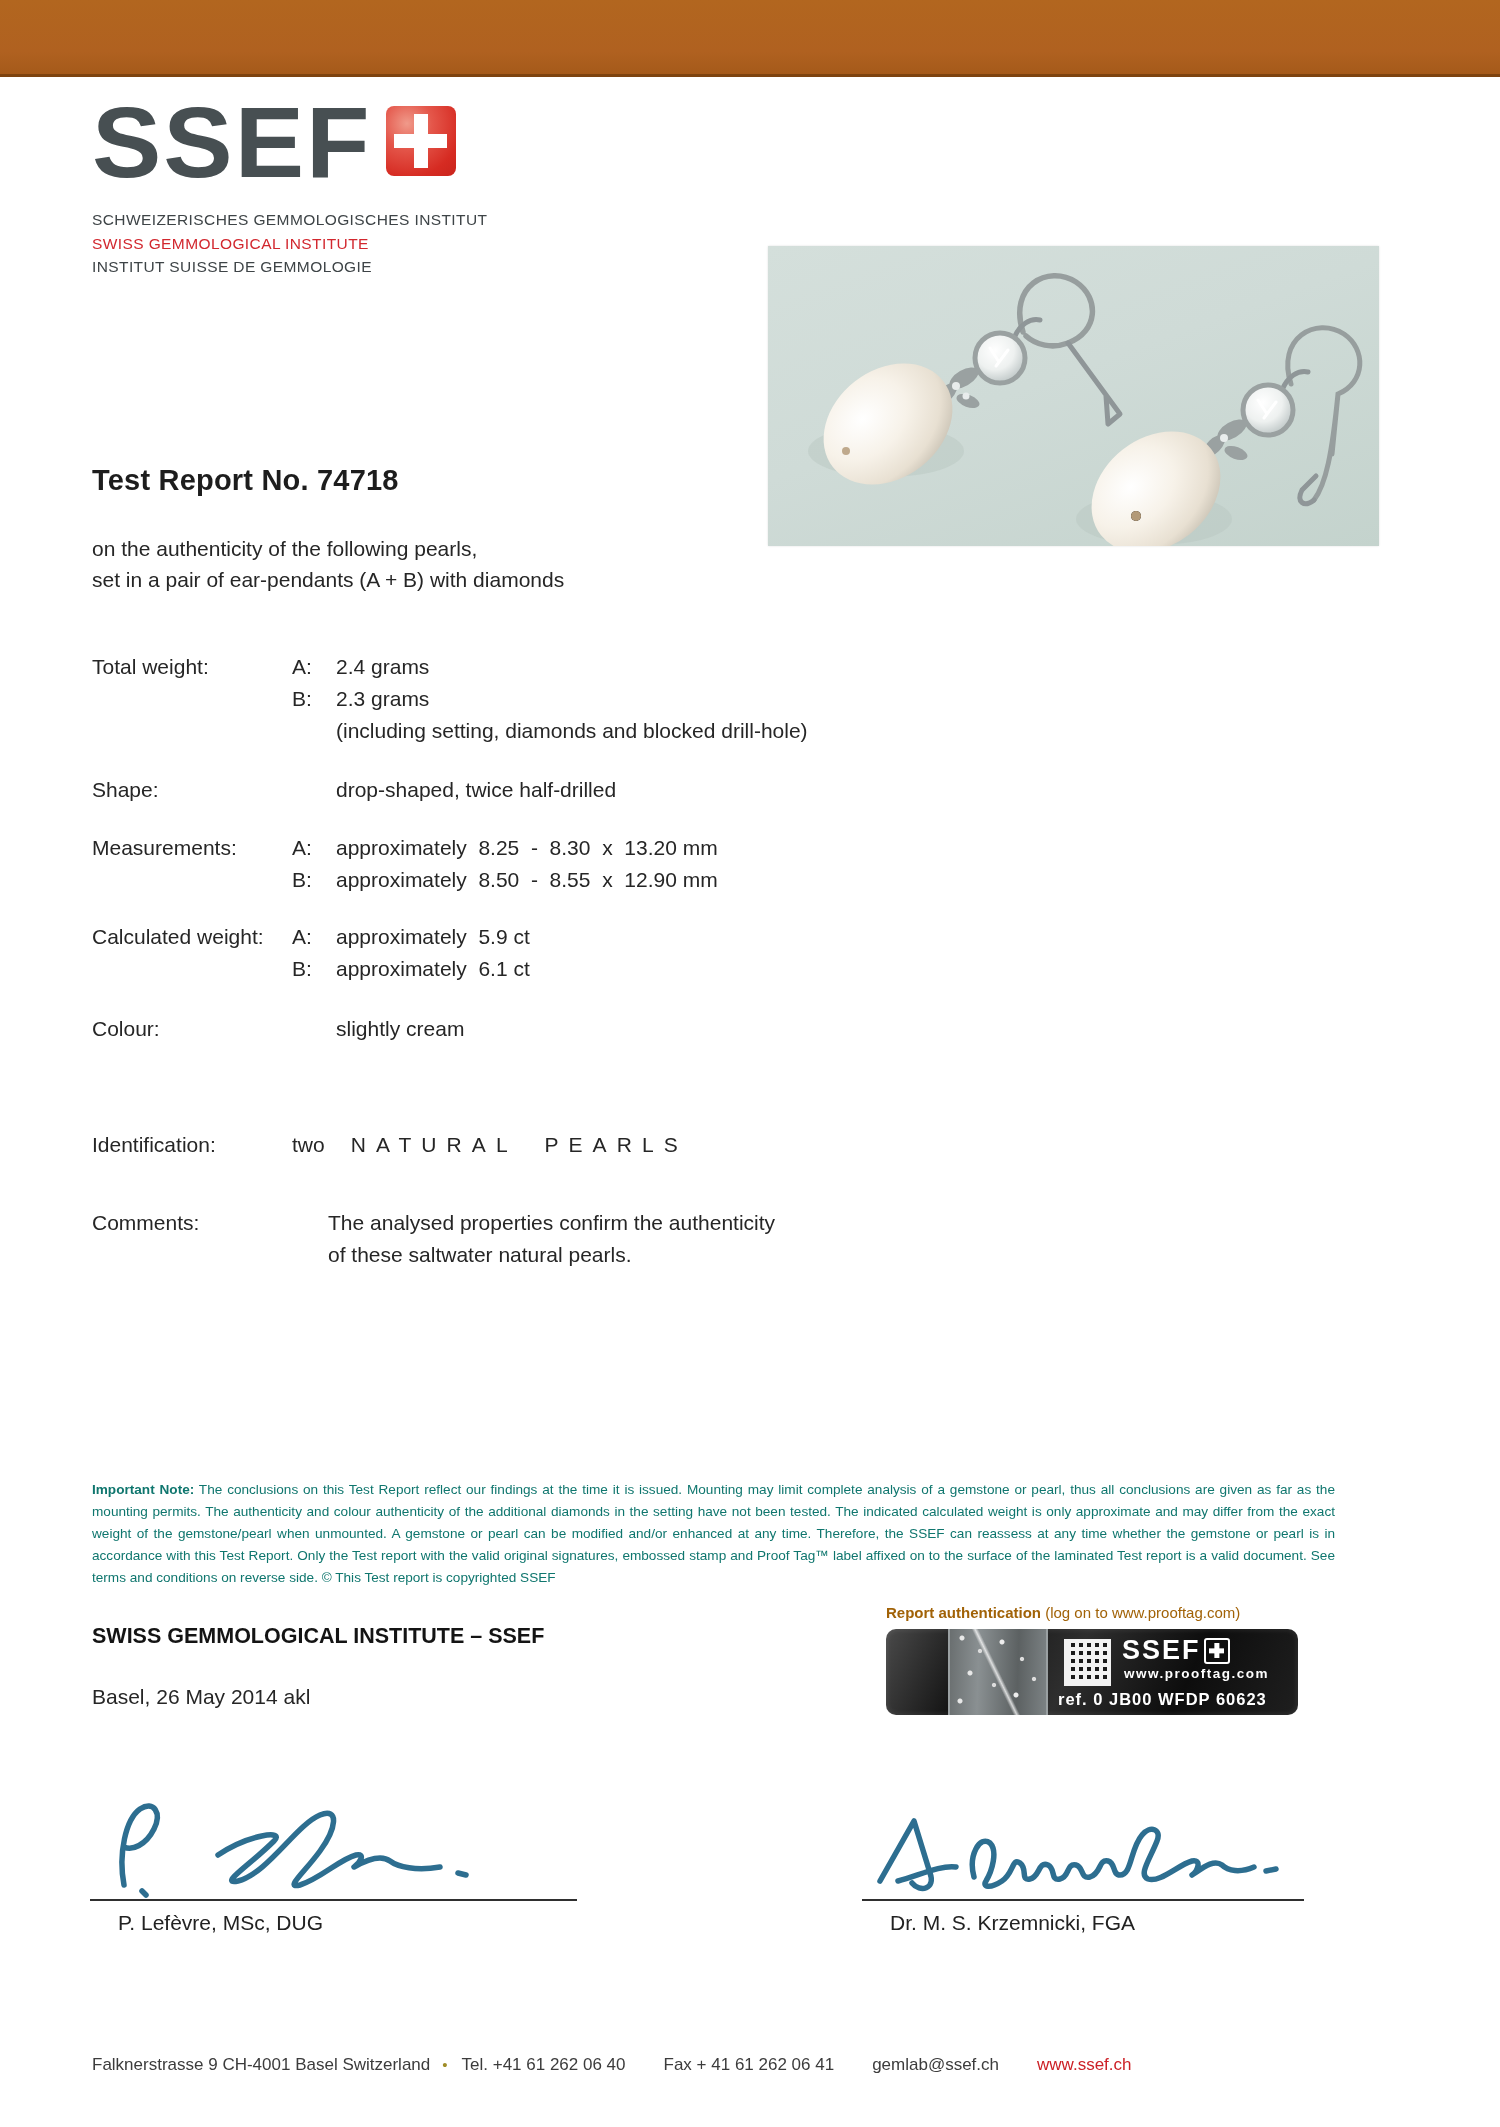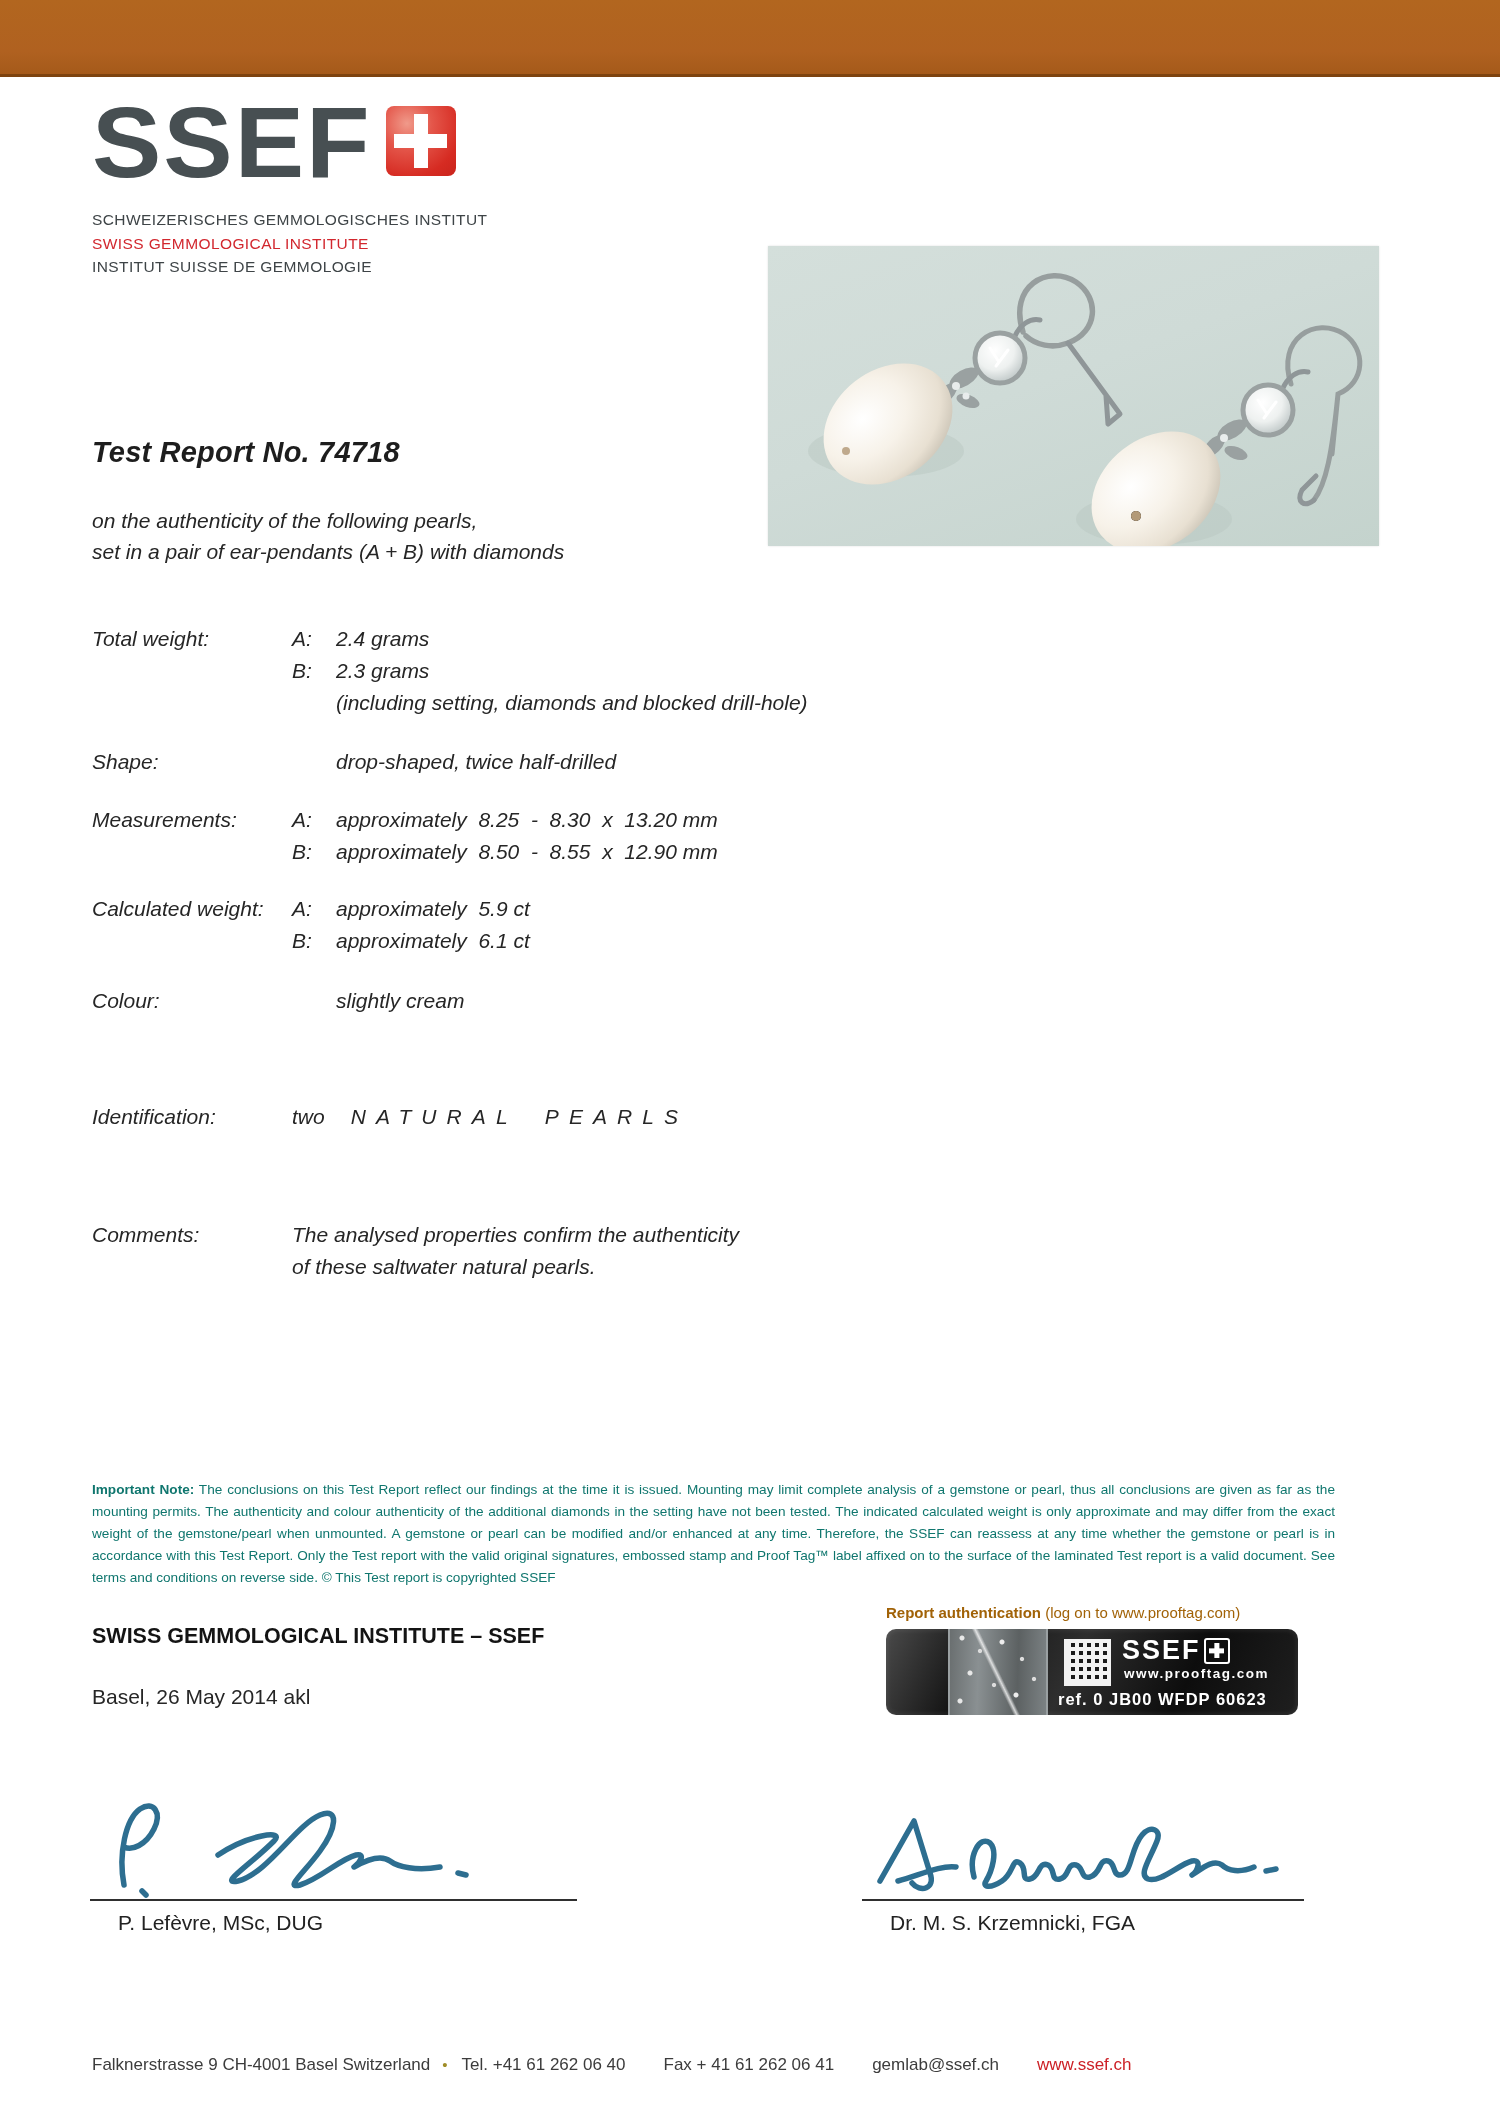--- a/index.html
+++ b/index.html
@@ -25,38 +25,38 @@
   .swiss-cross .bar-h{position:absolute;top:50%;left:12%;height:20%;width:76%;
     transform:translateY(-50%);background:#fff;}
   .org-lines{margin-top:16px;font-size:15.5px;line-height:23.5px;letter-spacing:.4px;color:#3e4447;}
   .org-lines .red{color:#d2272e;}
   
   .photo{position:absolute;left:768px;top:246px;width:611px;height:300px;
     background:linear-gradient(160deg,#d4dfdb 0%,#cfdbd7 45%,#c4d3cd 100%);
     box-shadow:0 0 2px rgba(0,0,0,.12);}
   .photo svg{display:block;}
   
-  .report{position:absolute;left:92px;top:436px;width:1250px;font-style:italic;}
+  .report{position:absolute;left:92px;top:464px;width:1250px;}
   .title{font-size:29px;font-weight:700;letter-spacing:.2px;color:#1d1d1d;}
   .intro{margin-top:36px;font-size:21px;line-height:31px;}
   .specs{margin-top:0;}
   .row{display:flex;align-items:flex-start;}
   .row .label{width:200px;flex:0 0 200px;font-size:21px;line-height:32px;}
   .row .value{font-size:21px;line-height:32px;}
   .vline{display:flex;}
   .pfx{display:inline-block;width:44px;flex:0 0 44px;}
   .pfx:empty{width:44px;}
   .pre{white-space:pre-wrap;}
   .mt-tw{margin-top:56px;}
   .mt-shape{margin-top:27px;}
   .mt-meas{margin-top:26px;}
   .mt-calc{margin-top:25px;}
   .mt-col{margin-top:28px;}
   .mt-ident{margin-top:84px;}
-  .mt-comm{margin-top:86px;}
+  .mt-comm{margin-top:46px;gap:36px;}
   .ident-word{margin-right:26px;}
   .ident-caps{letter-spacing:.48em;word-spacing:.55em;}
   
   .note{position:absolute;left:92px;top:1479px;width:1243px;
     font-size:13.6px;line-height:22px;text-align:justify;color:#0f766e;}
   .note b{font-weight:700;}
   
   .institute{position:absolute;left:92px;top:1624px;font-size:21.5px;font-weight:700;color:#141414;}
   .auth{position:absolute;left:886px;top:1604px;width:430px;}
   .auth-label{font-size:15px;color:#a16207;}

